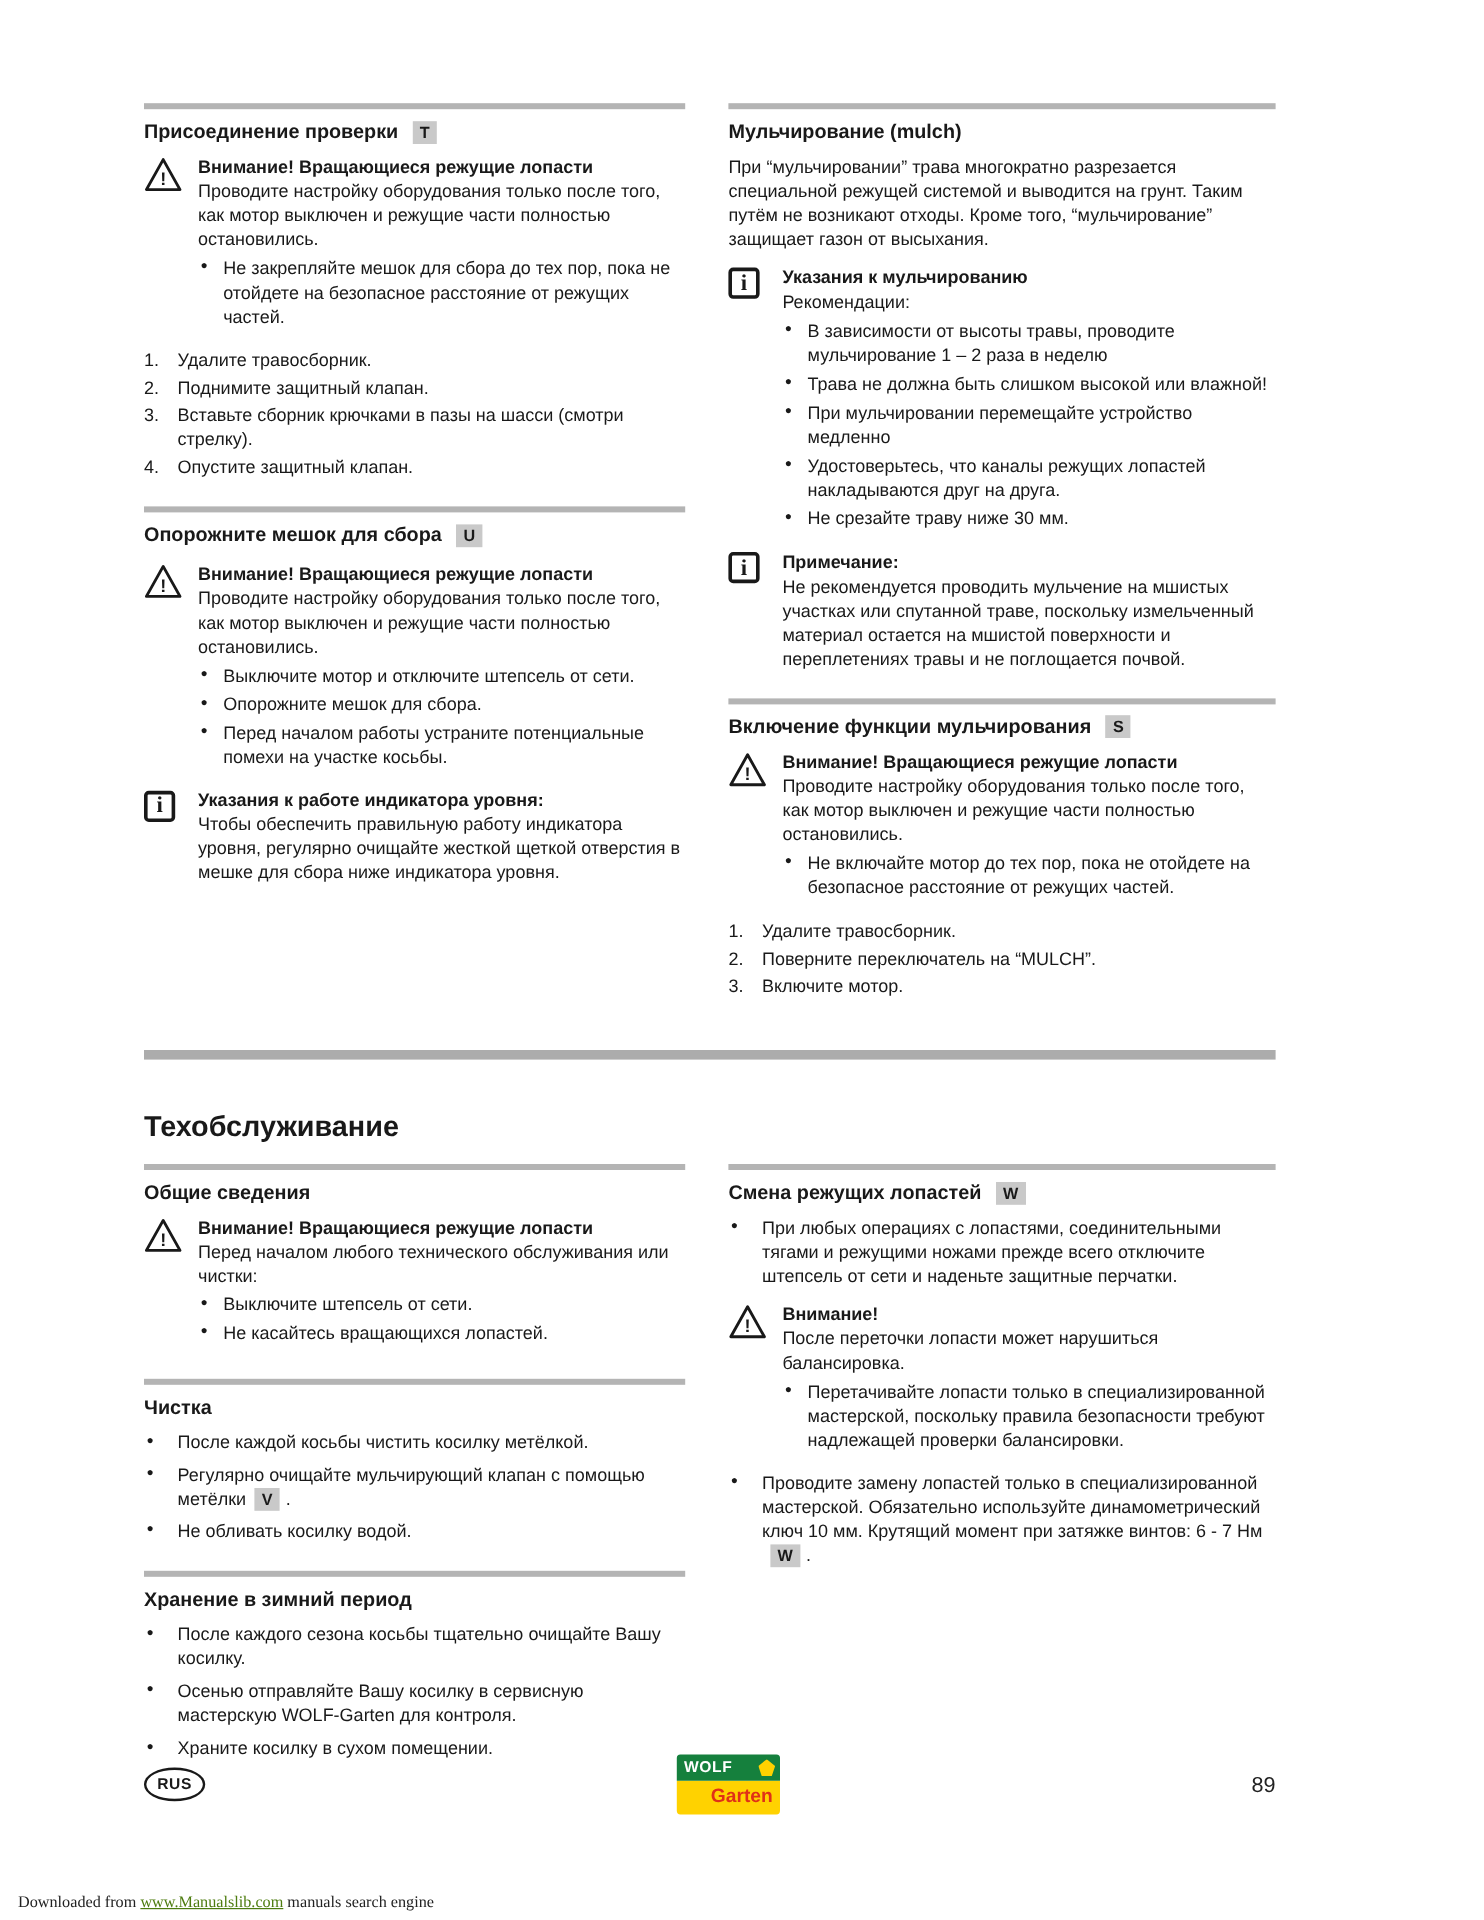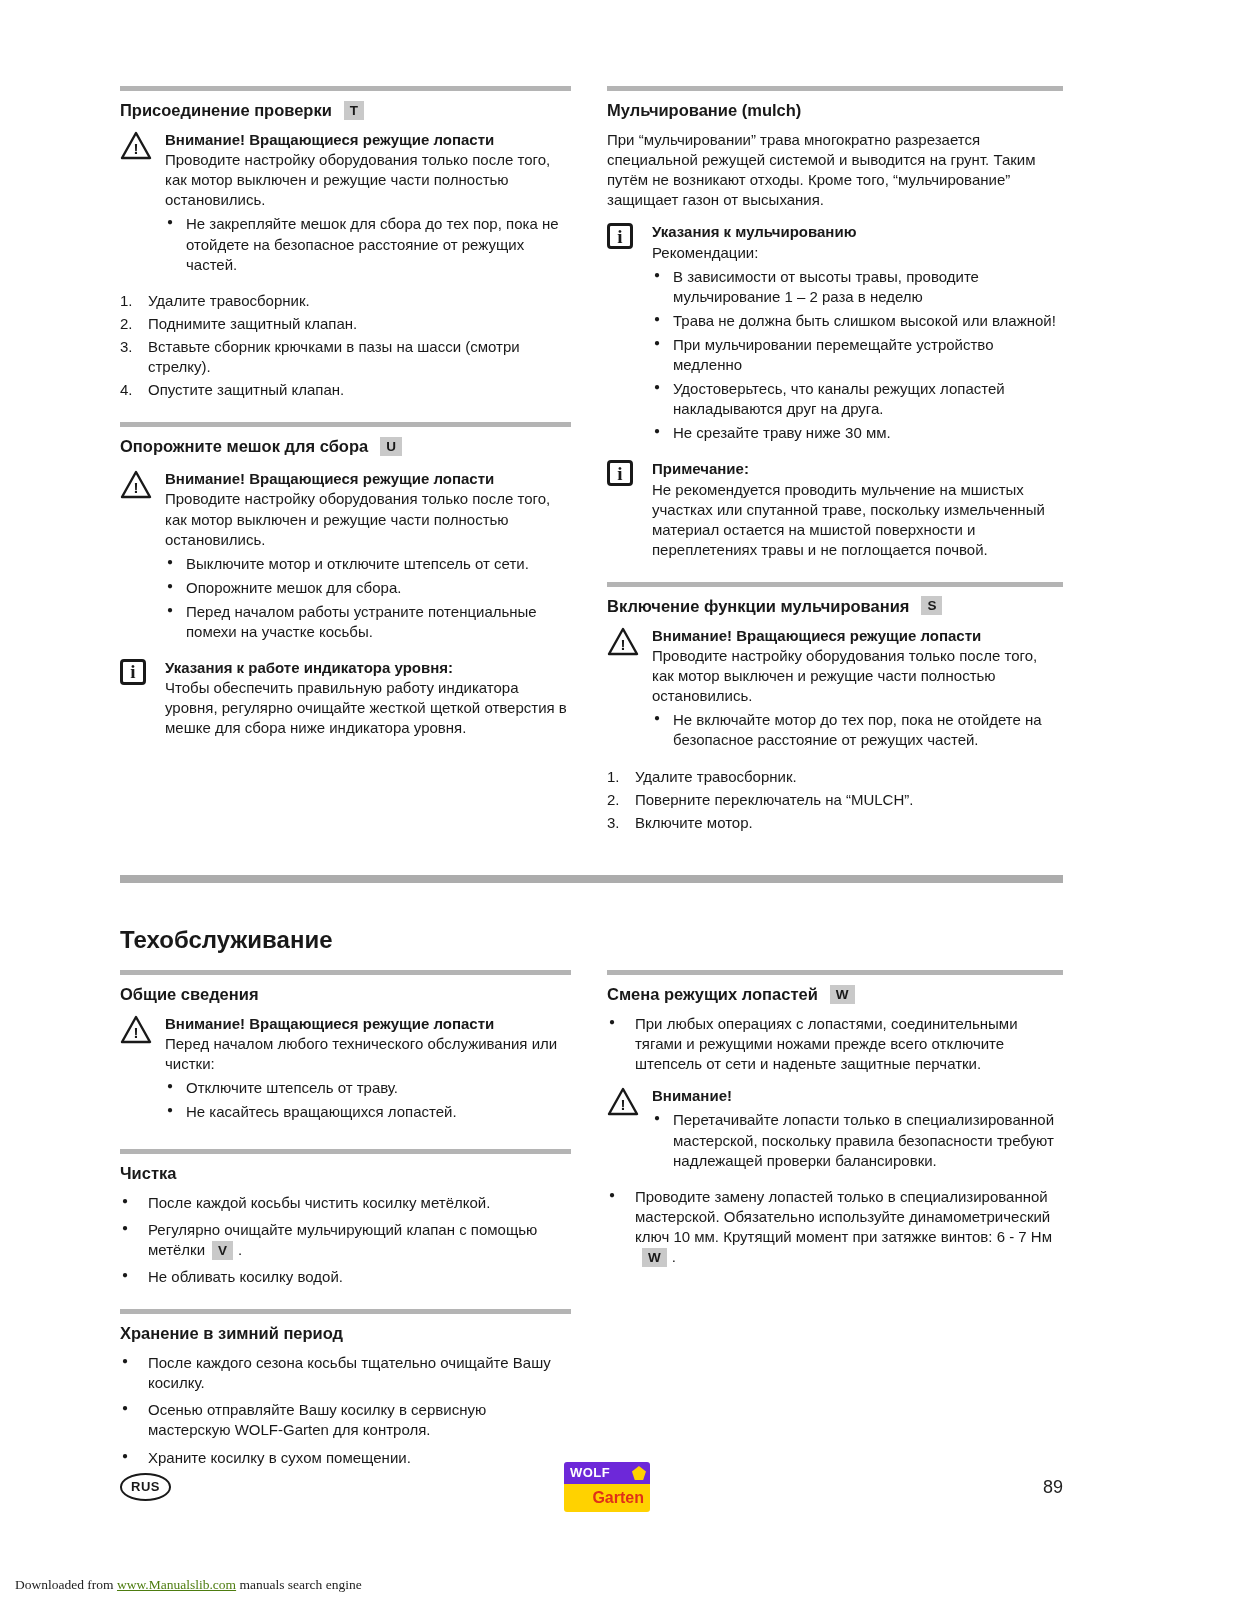--- a/index.html
+++ b/index.html
@@ -56,21 +56,21 @@
     display:flex; align-items:center; justify-content:space-between;
   }
   .rus-badge {
     border:2px solid #191919; border-radius:50%;
     font-size:13px; font-weight:bold; padding:3px 9px; letter-spacing:0.5px;
   }
   .page-num { font-size:18px; color:#222; }
 
   .logo { width:86px; }
   .logo-top {
-    background:#6d28d9; color:#ffffff; height:22px; border-radius:3px 3px 0 0;
+    background:#15803d; color:#ffffff; height:22px; border-radius:3px 3px 0 0;
     display:flex; align-items:center; padding:0 6px; position:relative;
     font-weight:bold; font-size:13px; letter-spacing:0.5px;
   }
   .logo-head {
     position:absolute; right:4px; top:4px; width:14px; height:14px;
     background:#ffd200; clip-path:polygon(50% 0, 100% 40%, 80% 100%, 20% 100%, 0 40%);
   }
   .logo-bottom {
     background:#ffd200; color:#e03018; height:28px; border-radius:0 0 3px 3px;
     font-weight:bold; font-size:16px; display:flex; align-items:center;
@@ -262,21 +262,21 @@
           <div class="icon-cell">
             <svg class="warn-svg" width="32" height="29" viewBox="0 0 32 29">
               <path d="M16 2 L30 27 L2 27 Z" fill="none" stroke="#191919" stroke-width="2.4" stroke-linejoin="round"></path>
               <text x="16" y="23" text-anchor="middle" font-size="15" font-weight="bold" fill="#191919">!</text>
             </svg>
           </div>
           <div class="b-body">
             <div class="b-title">Внимание! Вращающиеся режущие лопасти</div>
             <div>Перед началом любого технического обслуживания или чистки:</div>
             <ul class="bullets">
-              <li>Отключите штепсель от траву.</li>
+              <li>Выключите штепсель от сети.</li>
               <li>Не касайтесь вращающихся лопастей.</li>
             </ul>
           </div>
         </div>
       </section>
 
       <section>
         <div class="h-bar"></div>
         <div class="h3row">
           <h3>Чистка</h3>
@@ -315,20 +315,21 @@
         </ul>
         <div class="block" style="margin-top:12px;">
           <div class="icon-cell">
             <svg class="warn-svg" width="32" height="29" viewBox="0 0 32 29">
               <path d="M16 2 L30 27 L2 27 Z" fill="none" stroke="#191919" stroke-width="2.4" stroke-linejoin="round"></path>
               <text x="16" y="23" text-anchor="middle" font-size="15" font-weight="bold" fill="#191919">!</text>
             </svg>
           </div>
           <div class="b-body">
             <div class="b-title">Внимание!</div>
+            <div>После переточки лопасти может нарушиться балансировка.</div>
             <ul class="bullets">
               <li>Перетачивайте лопасти только в специализированной мастерской, поскольку правила безопасности требуют надлежащей проверки балансировки.</li>
             </ul>
           </div>
         </div>
         <ul class="col-bullets">
           <li><span>Проводите замену лопастей только в специализированной мастерской. Обязательно используйте динамометрический ключ 10 мм. Крутящий момент при затяжке винтов: 6 - 7 Нм</span><span class="badge inline">W</span><span>.</span></li>
         </ul>
       </section>
 

